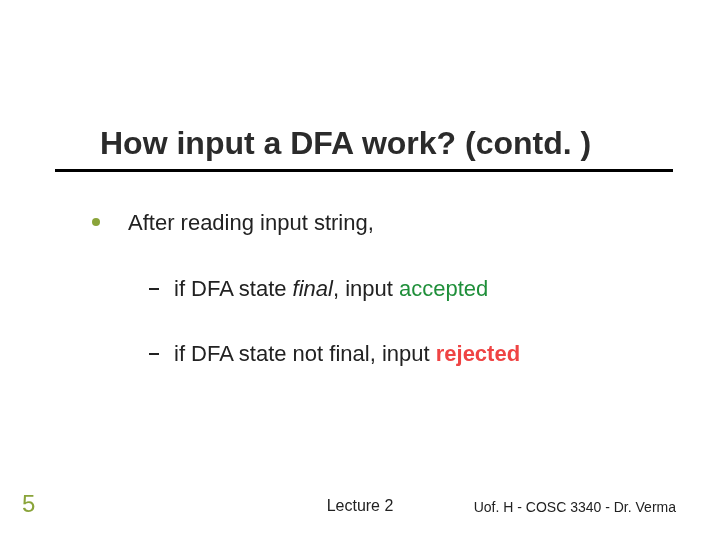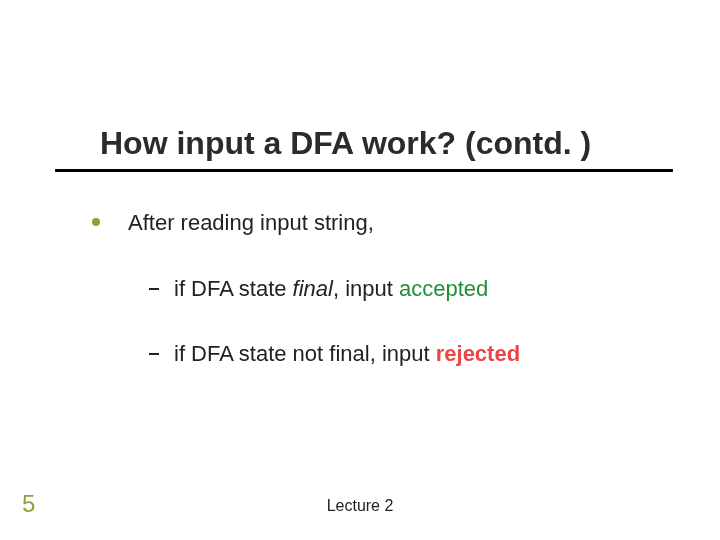--- a/index.html
+++ b/index.html
@@ -124,15 +124,16 @@
       <span class="li2-dash"></span>
       <span class="txt">if DFA state </span><span class="txt" style="">not final</span><span class="txt">, input </span><span class="txt" style="color: #ef4444; font-weight: bold;">rejected</span>
     </div>
 
 
   </div>
 
   <div class="footer">
     <div class="page-num">5</div>
     <div class="footer-center">Lecture 2</div>
+    <div class="footer-right">Uof. H - COSC 3340 - Dr. Verma</div>
   </div>
 
 </div>
 
 </body></html>

